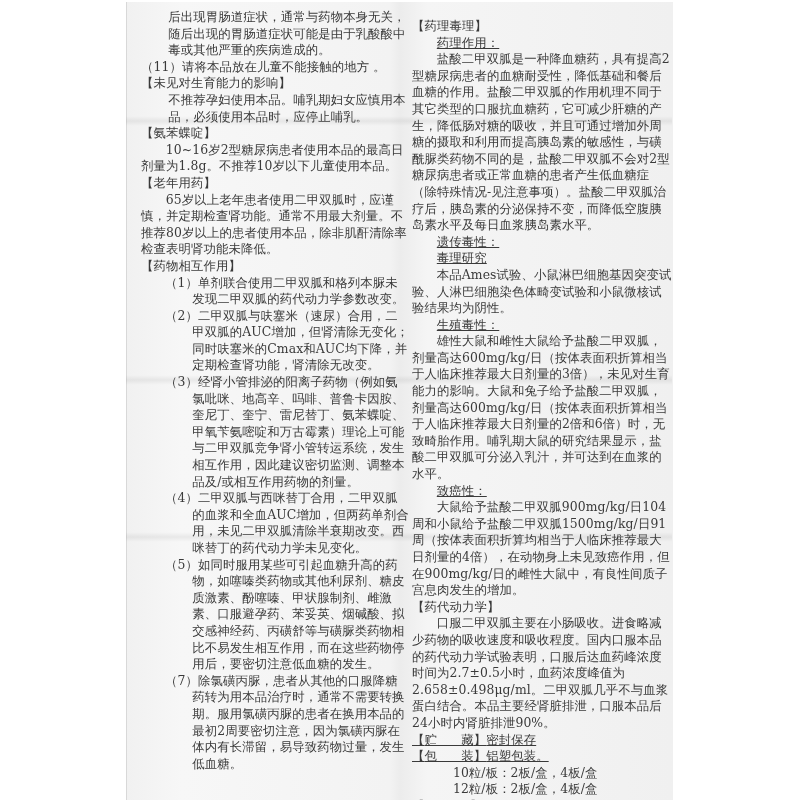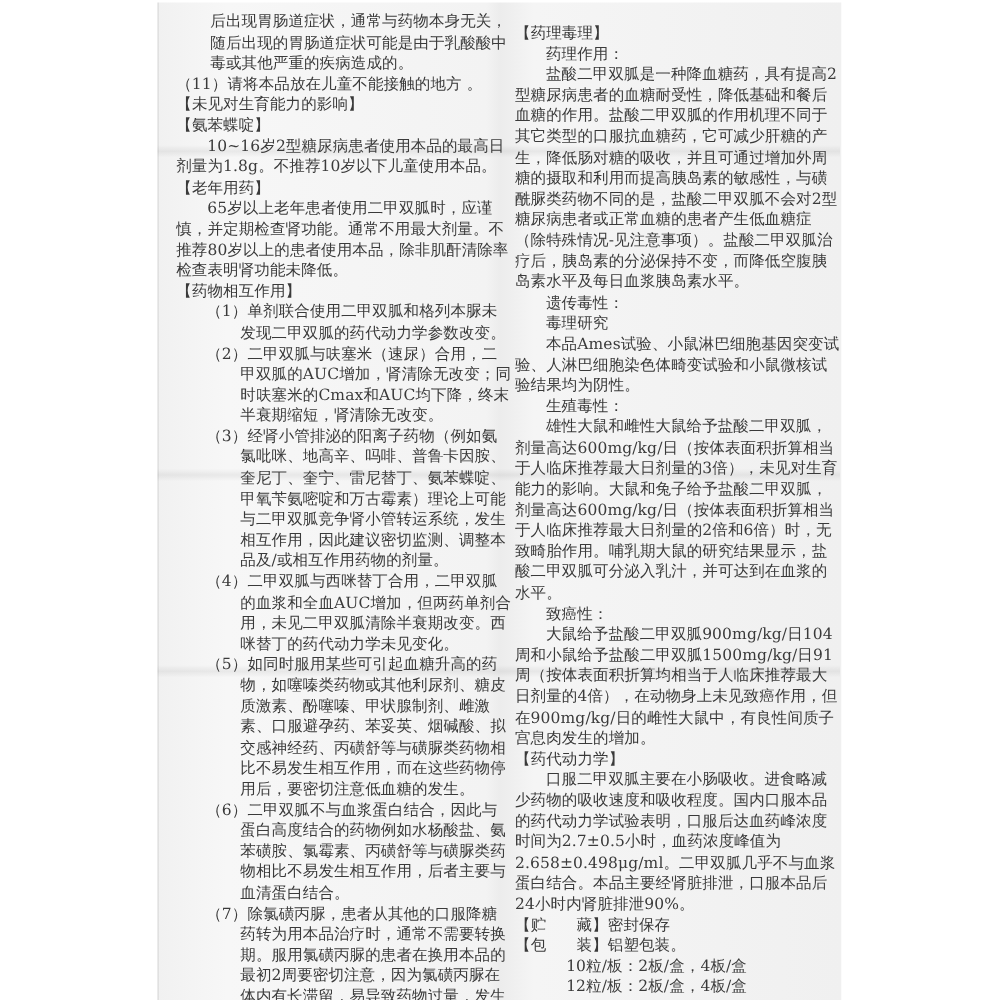--- a/index.html
+++ b/index.html
@@ -19,56 +19,56 @@
   .col { position:absolute; top:0; font-size:12.4px; line-height:16.6px; letter-spacing:0.1px; }
   .col.left { left:141px; width:268px; }
   .col.right { left:412px; width:260px; }
   .p { margin:0; }
   .ind1 { text-indent:2em; }
   .hang { padding-left:2.2em; text-indent:-2.2em;margin-left:24px; }
   .cont { padding-left:2.2em; }
   .head { margin:0; }
   .head::before { content:"【"; }
   .head::after { content:"】"; }
-  .kv { display:flex; margin:0; }
+  .kv { display:flex; margin:0;text-decoration:underline; }
   .kv .k { white-space:pre; }
   .kv .k::before { content:"【"; }
   .kv .k::after { content:"】"; }
   .kv .v { flex:1; }
   .indent-block { padding-left:3.3em; }
-  .sub { padding-left:2em; margin:0; }
+  .sub { padding-left:2em; margin:0;text-decoration:underline; }
 </style>
 </head>
 <body>
 
 <div class="paper"></div>
 <div class="fold" style="top:116px"></div>
 <div class="fold" style="top:375px"></div>
 <div class="fold" style="top:532px"></div>
 
 <div class="col left" style="top:9px">
   <p class="p cont">后出现胃肠道症状，通常与药物本身无关，随后出现的胃肠道症状可能是由于乳酸酸中毒或其他严重的疾病造成的。</p>
   <p class="p">（11）请将本品放在儿童不能接触的地方 。</p>
 
   <p class="head">未见对生育能力的影响</p>
+  <p class="p cont">不推荐孕妇使用本品。哺乳期妇女应慎用本品，必须使用本品时，应停止哺乳。</p>
 
   <p class="head">氨苯蝶啶</p>
   <p class="p ind1">10~16岁2型糖尿病患者使用本品的最高日剂量为1.8g。不推荐10岁以下儿童使用本品。</p>
 
   <p class="head">老年用药</p>
   <p class="p ind1">65岁以上老年患者使用二甲双胍时，应谨慎，并定期检查肾功能。通常不用最大剂量。不推荐80岁以上的患者使用本品，除非肌酐清除率检查表明肾功能未降低。</p>
 
   <p class="head">药物相互作用</p>
   <div>
     <p class="p hang"><span>（1）</span><span>单剂联合使用二甲双胍和格列本脲未发现二甲双胍的药代动力学参数改变。</span></p>
-    <p class="p hang"><span>（2）</span><span>二甲双胍与呋塞米（速尿）合用，二甲双胍的AUC增加，肾清除无改变；同时呋塞米的Cmax和AUC均下降，终末半衰期缩短，肾清除无改变。</span></p>
+    <p class="p hang"><span>（2）</span><span>二甲双胍与呋塞米（速尿）合用，二甲双胍的AUC增加，但肾清除无变化；同时呋塞米的Cmax和AUC均下降，并定期检查肾功能，肾清除无改变。</span></p>
     <p class="p hang"><span>（3）</span><span>经肾小管排泌的阳离子药物（例如氨氯吡咪、地高辛、吗啡、普鲁卡因胺、奎尼丁、奎宁、雷尼替丁、氨苯蝶啶、甲氧苄氨嘧啶和万古霉素）理论上可能与二甲双胍竞争肾小管转运系统，发生相互作用，因此建议密切监测、调整本品及/或相互作用药物的剂量。</span></p>
     <p class="p hang"><span>（4）</span><span>二甲双胍与西咪替丁合用，二甲双胍的血浆和全血AUC增加，但两药单剂合用，未见二甲双胍清除半衰期改变。西咪替丁的药代动力学未见变化。</span></p>
     <p class="p hang"><span>（5）</span><span>如同时服用某些可引起血糖升高的药物，如噻嗪类药物或其他利尿剂、糖皮质激素、酚噻嗪、甲状腺制剂、雌激素、口服避孕药、苯妥英、烟碱酸、拟交感神经药、丙磺舒等与磺脲类药物相比不易发生相互作用，而在这些药物停用后，要密切注意低血糖的发生。</span></p>
-    <p class="p hang"><span>（6）</span><span>二甲双胍不与血浆蛋白结合，因此与蛋白高度结合的药物例如水杨酸盐、氨苯磺胺、氯霉素、丙磺舒等与磺脲类药物相比不易发生相互作用，后者主要与血清蛋白结合。</span></p>
     <p class="p hang"><span>（7）</span><span>除氯磺丙脲，患者从其他的口服降糖药转为用本品治疗时，通常不需要转换期。服用氯磺丙脲的患者在换用本品的最初2周要密切注意，因为氯磺丙脲在体内有长滞留，易导致药物过量，发生低血糖。</span></p>
 
   </div>
 
 </div>
 
 <div class="col right" style="top:18px">
   <p class="head">药理毒理</p>
   <p class="sub">药理作用：</p>
   <p class="p ind1">盐酸二甲双胍是一种降血糖药，具有提高2型糖尿病患者的血糖耐受性，降低基础和餐后血糖的作用。盐酸二甲双胍的作用机理不同于其它类型的口服抗血糖药，它可减少肝糖的产生，降低肠对糖的吸收，并且可通过增加外周糖的摄取和利用而提高胰岛素的敏感性，与磺酰脲类药物不同的是，盐酸二甲双胍不会对2型糖尿病患者或正常血糖的患者产生低血糖症（除特殊情况-见注意事项）。盐酸二甲双胍治疗后，胰岛素的分泌保持不变，而降低空腹胰岛素水平及每日血浆胰岛素水平。</p>

